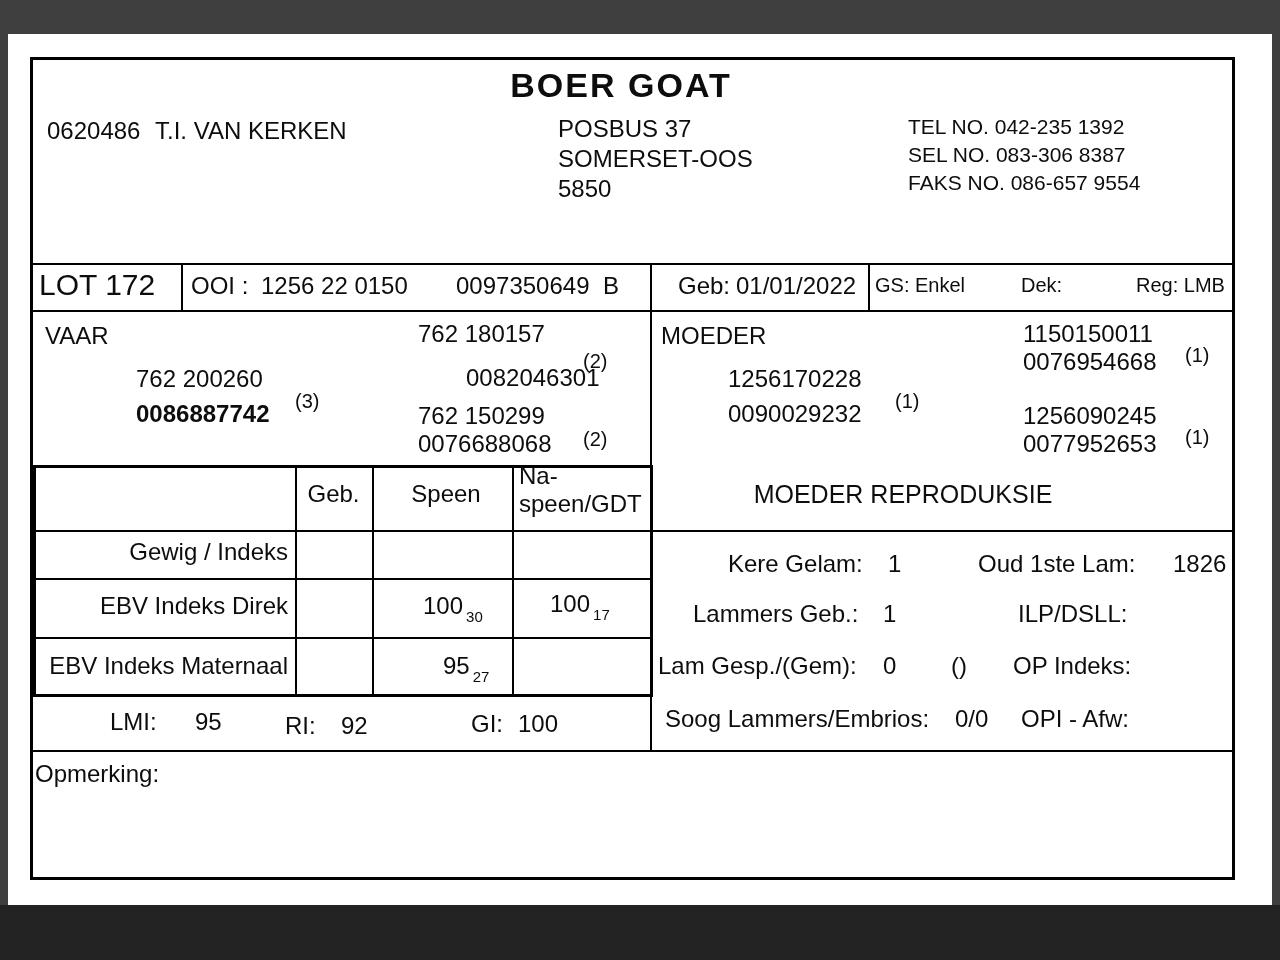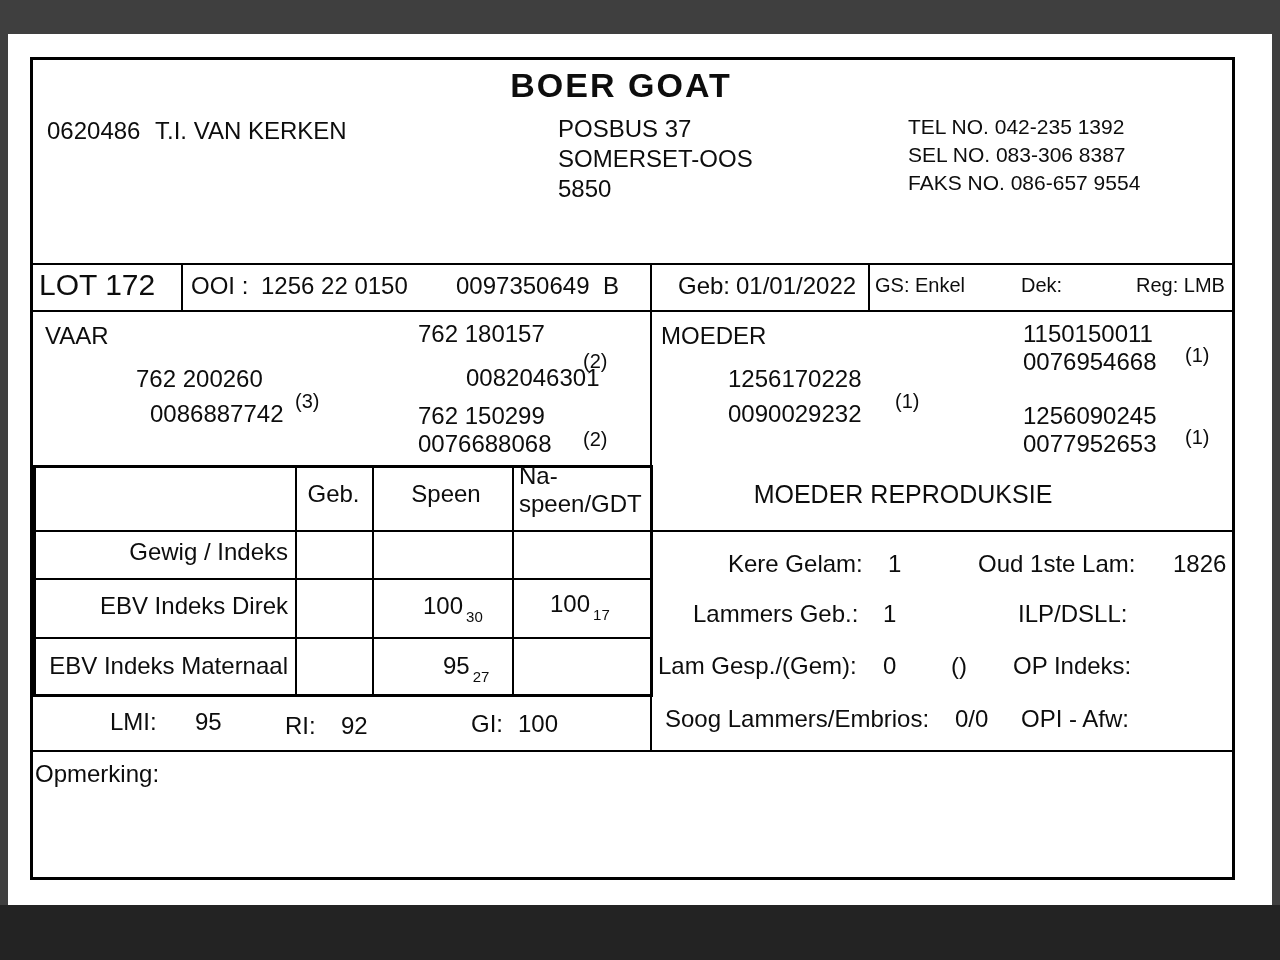--- a/index.html
+++ b/index.html
@@ -62,21 +62,21 @@
     <span class="abs t24" style="left:415px;top:212px;margin-left:8px;">0097350649</span>
     <span class="abs t24" style="left:570px;top:212px;">B</span>
     <span class="abs t24" style="left:645px;top:212px;">Geb:</span>
     <span class="abs t24" style="left:703px;top:212px;">01/01/2022</span>
     <span class="abs t20" style="left:842px;top:214px;">GS: Enkel</span>
     <span class="abs t20" style="left:988px;top:214px;">Dek:</span>
     <span class="abs t20" style="left:1103px;top:214px;">Reg: LMB</span>
 
     <span class="abs t24" style="left:12px;top:262px;">VAAR</span>
     <span class="abs t24" style="left:103px;top:305px;">762 200260</span>
-    <span class="abs t24" style="left:117px;top:340px;">0086887742</span>
+    <span class="abs t24" style="left:103px;top:340px;font-weight:bold;">0086887742</span>
     <span class="abs t20" style="left:262px;top:330px;">(3)</span>
     <span class="abs t24" style="left:385px;top:260px;text-align:right;">762 180157</span>
     <span class="abs t24" style="left:385px;top:304px;margin-left:48px;">0082046301</span>
     <span class="abs t20" style="left:550px;top:290px;">(2)</span>
     <span class="abs t24" style="left:385px;top:342px;">762 150299</span>
     <span class="abs t24" style="left:385px;top:370px;">0076688068</span>
     <span class="abs t20" style="left:550px;top:368px;">(2)</span>
 
     <span class="abs t24" style="left:628px;top:262px;">MOEDER</span>
     <span class="abs t24" style="left:695px;top:305px;">1256170228</span>

